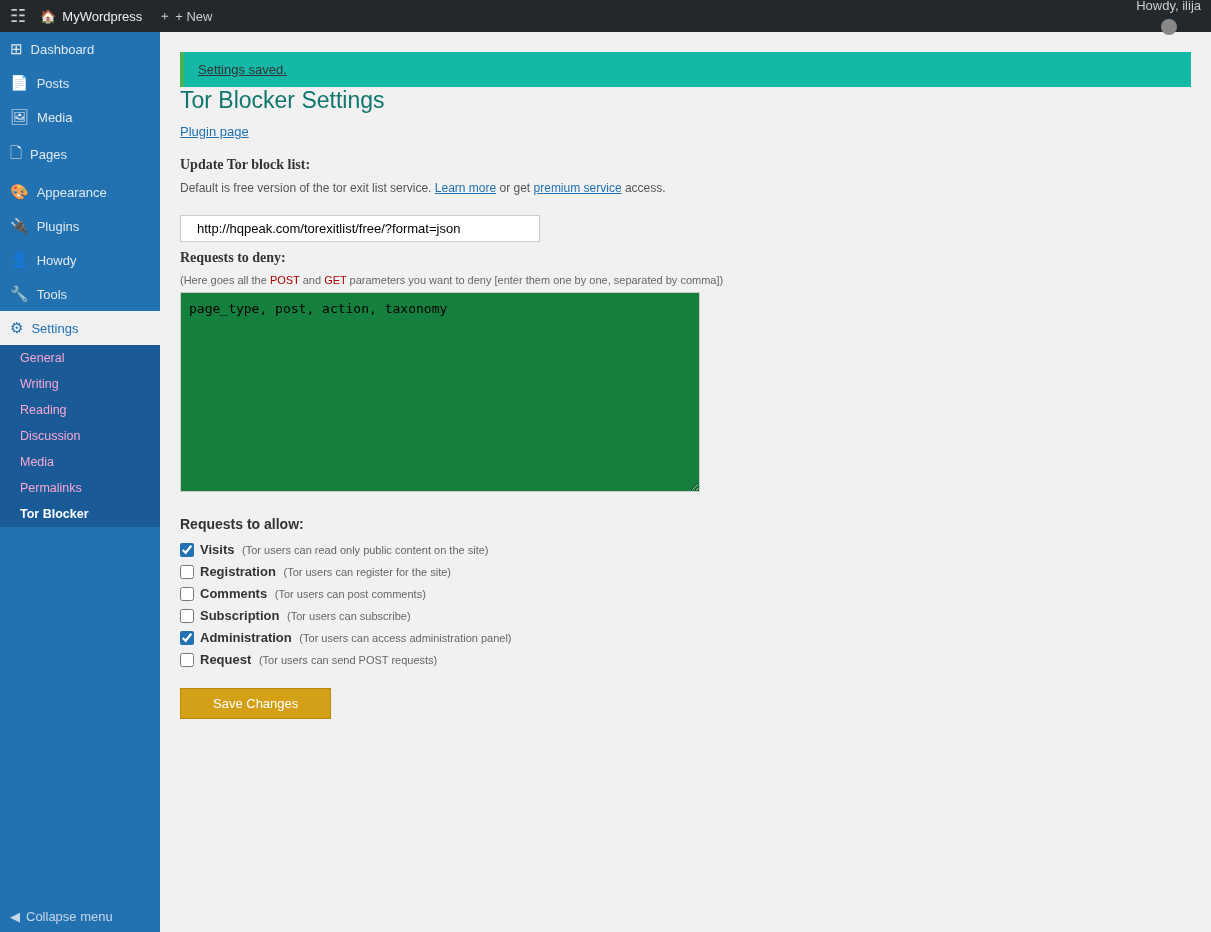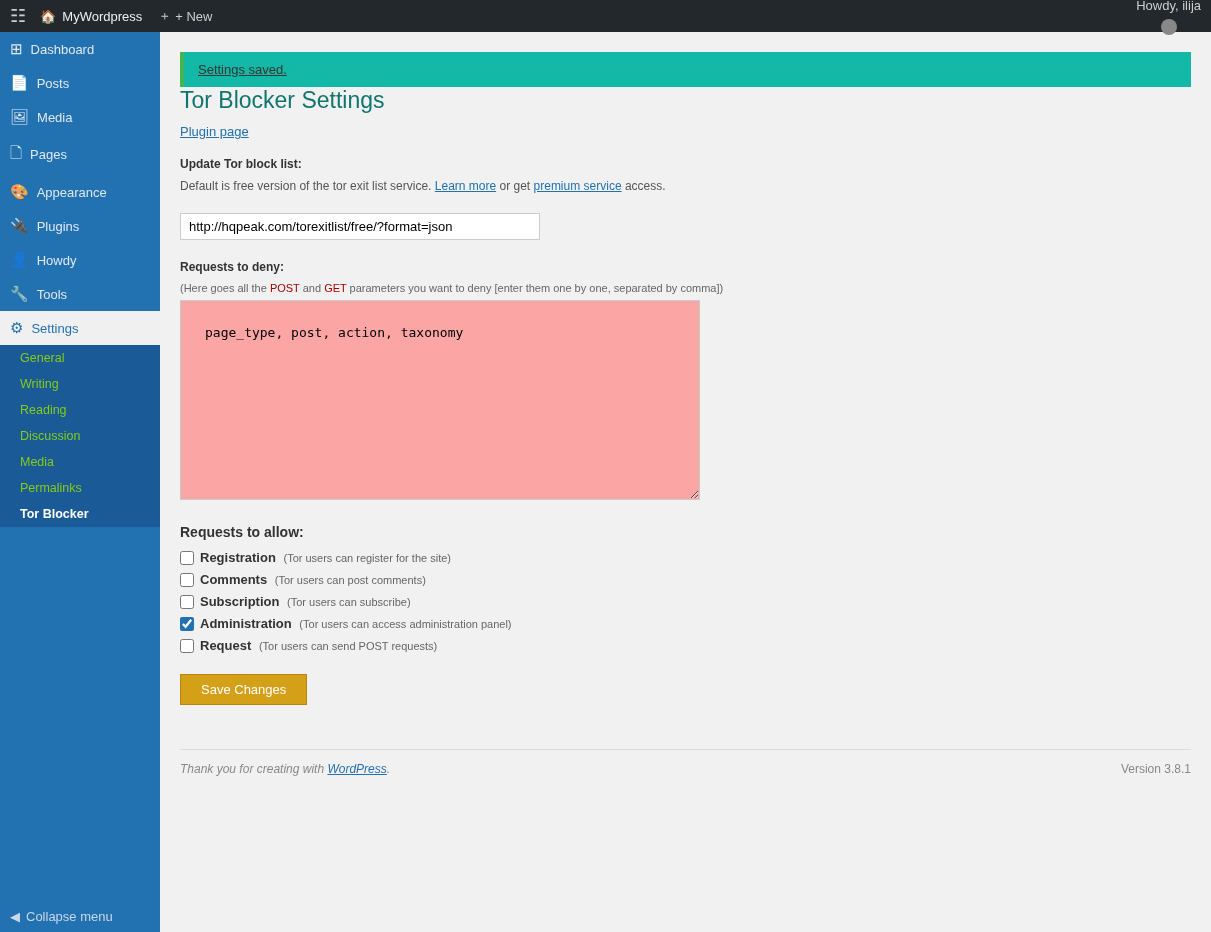--- a/index.html
+++ b/index.html
@@ -41,21 +41,21 @@
       color: #e0e8f0;
       cursor: pointer;
       font-size: 13px;
     }
     .sidebar-item .icon { font-size: 15px; }
 
     
     .sidebar-submenu { background: #1a5a96; }
     .sidebar-submenu .submenu-item {
       padding: 6px 10px 6px 20px;
-      color: #84cc16; font-size: 12.5px; cursor: pointer;
+      color: #f9a8d4; font-size: 12.5px; cursor: pointer;
       display: block;
     }
     .sidebar-submenu .submenu-item.active { color: #fff; font-weight: bold; }
 
     .collapse-menu {
       display: flex; align-items: center; gap: 6px;
       padding: 8px 10px;
       color: #c8d8e8;
       cursor: pointer;
       font-size: 13px;
@@ -88,60 +88,61 @@
     .plugin-page-link {
       color: #2271b1;
       text-decoration: underline;
       font-size: 13px;
       display: inline-block;
       margin-bottom: 18px;
       cursor: pointer;
     }
 
     .section-title {
-      font-size: 12px;
+      font-size: 14px;
       font-weight: 600;
       margin-bottom: 8px;
+      font-family: Liberation Serif, serif;
     }
 
     .description-text {
       font-size: 12px;
       color: #555;
       margin-bottom: 20px;
     }
     .description-text a { color: #2271b1; text-decoration: underline; }
 
     .url-input {
       width: 360px;
-      padding: 5px 8px;
+      padding: 5px 16px;
       font-size: 13px;
       border: 1px solid #ccc;
       background: #fff;
       display: block;
-      margin-bottom: 20px;
+      margin-bottom: 8px;
     }
 
     .hint-text {
       font-size: 11px;
       color: #666;
       margin-bottom: 6px;
     }
     .hint-text .post { color: #a00; }
     .hint-text .get { color: #a00; }
 
     .deny-textarea {
       width: 520px;
       height: 200px;
-      padding: 24px;
+      padding: 8px;
       font-size: 13px;
       border: 1px solid #ccc;
       resize: both;
       display: block;
       margin-bottom: 24px;
-      background: #fca5a5;
+      background: #15803d;
     }
 
     .allow-section-title {
       font-size: 14px;
       font-weight: 600;
       margin-bottom: 10px;
     }
 
     .checkbox-row {
       display: flex;
@@ -154,21 +155,21 @@
       width: 14px; height: 14px;
       accent-color: #2271b1;
     }
     .checkbox-row .cb-label { font-weight: 600; }
     .checkbox-row .cb-desc { font-size: 11px; color: #666; margin-left: 4px; }
 
     .save-btn {
       background: #d4a017;
       color: #fff;
       border: 1px solid #b8860b;
-      padding: 7px 20px;
+      padding: 7px 32px;
       font-size: 13px;
       cursor: pointer;
       margin-top: 14px;
       margin-bottom: 24px;
     }
 
     
     #footer {
       border-top: 1px solid #ddd;
       margin-top: 20px;
@@ -294,20 +295,27 @@
     
     <div class="section-title">Requests to deny:</div>
     <p class="hint-text">
       (Here goes all the <span class="post">POST</span> and <span class="get">GET</span> parameters you want to deny [enter them one by one, separated by comma])
     </p>
     <textarea class="deny-textarea" style="">page_type, post, action, taxonomy</textarea>
 
     
     <div class="allow-section-title">Requests to allow:</div>
 
+    <div class="checkbox-row">
+      <input type="checkbox" id="cb-visits" checked="" style="">
+      <label for="cb-visits">
+        <span class="cb-label">Visits</span>
+        <span class="cb-desc">(Tor users can read only public content on the site)</span>
+      </label>
+    </div>
 
     <div class="checkbox-row">
       <input type="checkbox" id="cb-registration" style="">
       <label for="cb-registration">
         <span class="cb-label">Registration</span>
         <span class="cb-desc">(Tor users can register for the site)</span>
       </label>
     </div>
 
     <div class="checkbox-row">
@@ -338,23 +346,14 @@
       <input type="checkbox" id="cb-request" style="">
       <label for="cb-request">
         <span class="cb-label">Request</span>
         <span class="cb-desc">(Tor users can send POST requests)</span>
       </label>
     </div>
 
     <button class="save-btn">Save Changes</button>
 
     
-    <div id="footer">
-      <span>
-        <em>
-          <span>Thank you for creating with</span>
-          <a href="#">WordPress</a>.
-        </em>
-      </span>
-      <span>Version 3.8.1</span>
-    </div>
   </div>
 </div>
 
 </body></html>

